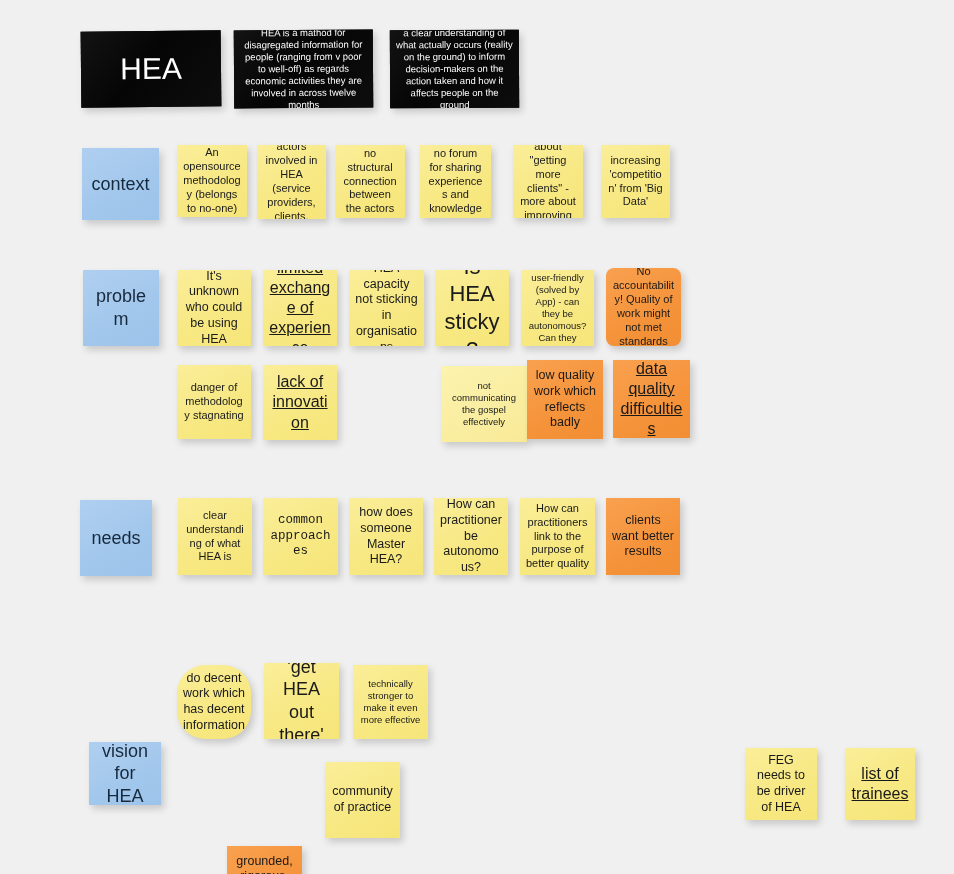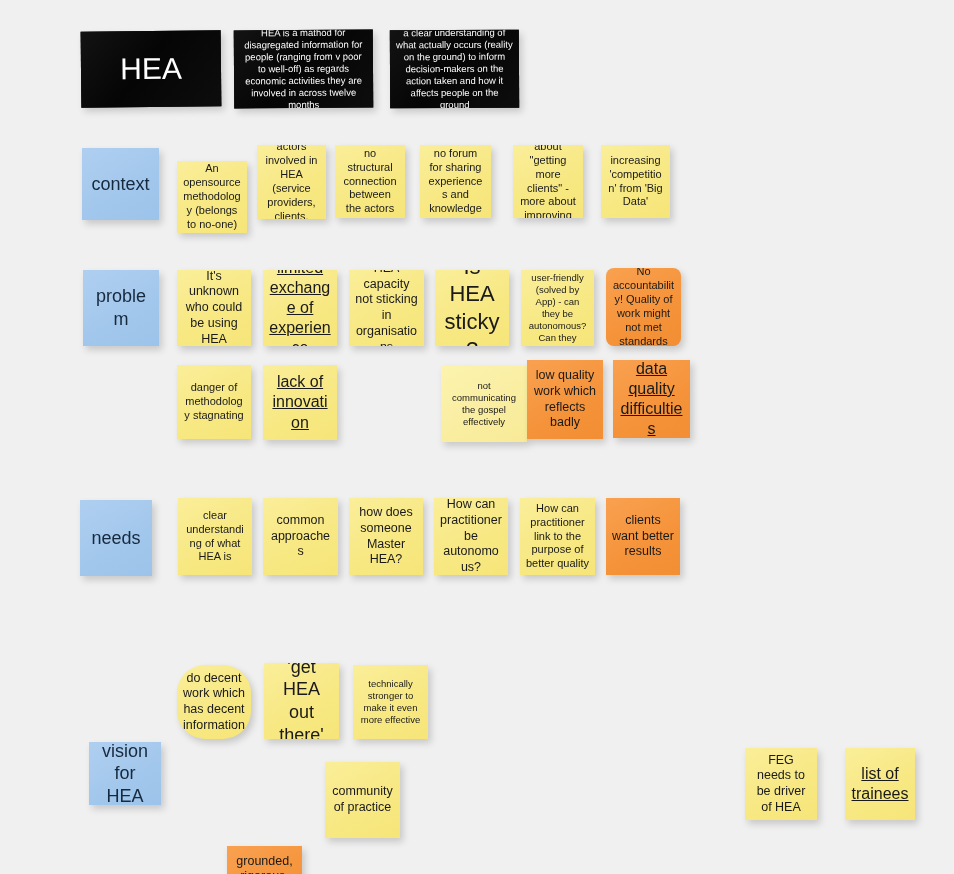--- a/index.html
+++ b/index.html
@@ -86,21 +86,21 @@
   </div>
 
   <div class="note c-black s-xs" style="left:390px;top:30px;width:129px;height:78px;transform:rotate(-0.3deg);">
     <span class="txt">a clear understanding of what actually occurs (reality on the ground) to inform decision-makers on the action taken and how it affects people on the ground</span>
   </div>
 
   <div class="note c-blue s-xl" style="left:82px;top:148px;width:77px;height:72px;">
     <span class="txt">context</span>
   </div>
 
-  <div class="note c-yellow s-sm" style="left:177px;top:145px;width:70px;height:72px;margin-top:16px;">
+  <div class="note c-yellow s-sm" style="left:177px;top:145px;width:70px;height:72px;">
     <span class="txt">An opensource methodology (belongs to no-one)</span>
   </div>
   <div class="note c-yellow s-sm" style="left:257px;top:145px;width:69px;height:74px;">
     <span class="txt">lots of actors involved in HEA (service providers, clients, users)</span>
   </div>
   <div class="note c-yellow s-sm" style="left:335px;top:145px;width:70px;height:73px;">
     <span class="txt">no structural connection between the actors</span>
   </div>
   <div class="note c-yellow s-sm" style="left:420px;top:145px;width:71px;height:73px;">
     <span class="txt">no forum for sharing experiences and knowledge</span>
@@ -151,31 +151,31 @@
     <span class="txt">data quality difficulties</span>
   </div>
 
   <div class="note c-blue s-xl" style="left:80px;top:500px;width:72px;height:76px;">
     <span class="txt">needs</span>
   </div>
 
   <div class="note c-yellow s-sm" style="left:178px;top:498px;width:74px;height:77px;">
     <span class="txt">clear understanding of what HEA is</span>
   </div>
-  <div class="note c-yellow s-md" style="left:263px;top:498px;width:75px;height:77px;">
+  <div class="note c-yellow s-md" style="left:263px;top:498px;width:75px;height:77px;font-family:Liberation Mono, monospace;">
     <span class="txt">common approaches</span>
   </div>
   <div class="note c-yellow s-md" style="left:349px;top:498px;width:74px;height:77px;">
     <span class="txt">how does someone Master HEA?</span>
   </div>
   <div class="note c-yellow s-md" style="left:434px;top:498px;width:74px;height:77px;">
     <span class="txt">How can practitioner be autonomous?</span>
   </div>
   <div class="note c-yellow s-sm" style="left:520px;top:498px;width:75px;height:77px;">
-    <span class="txt">How can practitioner link to the purpose of better quality</span>
+    <span class="txt">How can practitioners link to the purpose of better quality</span>
   </div>
   <div class="note c-orange s-md" style="left:606px;top:498px;width:74px;height:77px;">
     <span class="txt">clients want better results</span>
   </div>
 
   <div class="note c-blue s-xl" style="left:89px;top:742px;width:72px;height:63px;">
     <span class="txt">vision for HEA</span>
   </div>
 
   <div class="note c-yellow s-md" style="left:177px;top:665px;width:74px;height:74px;border-radius:28px;">

